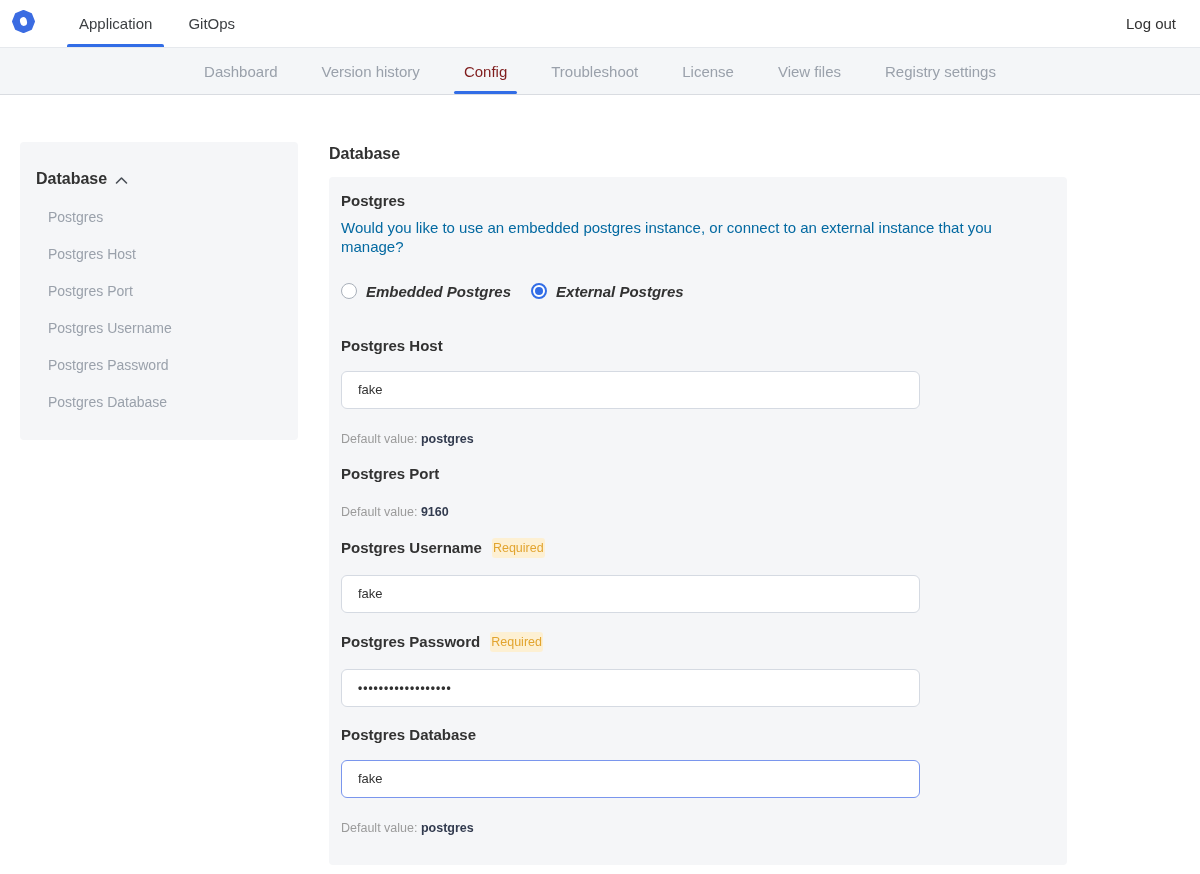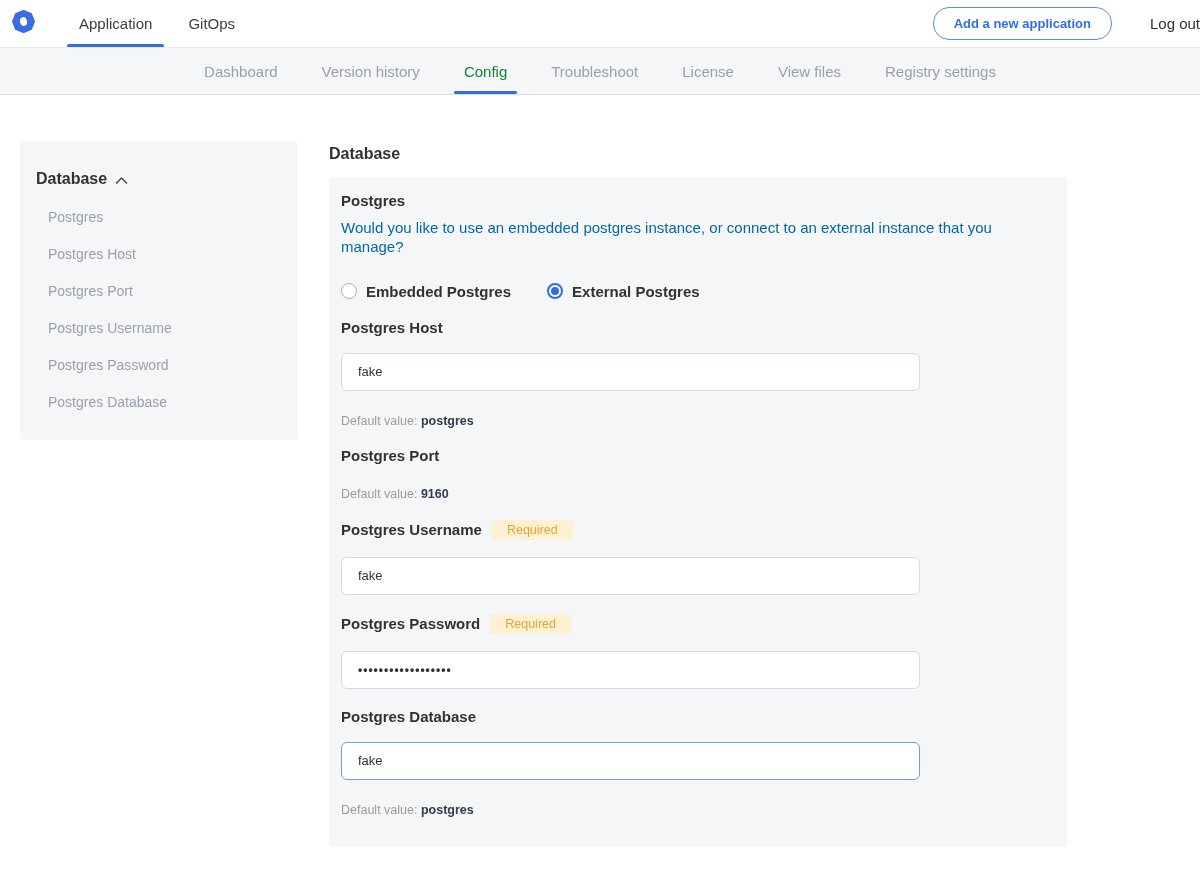--- a/index.html
+++ b/index.html
@@ -11,21 +11,21 @@
     overflow: hidden;
   }
 
   
   .topbar {
     height: 48px;
     display: flex;
     align-items: stretch;
     background: #ffffff;
     border-bottom: 1px solid #e6e9ed;
-    padding: 0 0 0 12px;
+    padding: 0 24px 0 12px;
   }
   .logo-wrap {
     display: flex; align-items: center;
     padding-right: 26px;
   }
   .top-tabs { display: flex; align-items: stretch; }
   .top-tab {
     display: flex; align-items: center;
     padding: 0 18px;
     font-size: 15px;
@@ -74,21 +74,21 @@
     gap: 40px;
   }
   .subnav-item {
     display: flex; align-items: center;
     font-size: 15px;
     color: #9aa1ab;
     cursor: pointer;
     position: relative;
     padding: 0 2px;
   }
-  .subnav-item.active { color: #15803d; }
+  .subnav-item.active { color: #7f1d1d; }
   .subnav-item.active::after {
     content: "";
     position: absolute;
     left: -8px; right: -8px; bottom: 0;
     height: 3px;
     background: #326de6;
     border-radius: 2px;
   }
 
   
@@ -142,22 +142,23 @@
     color: #323232;
   }
   .group-help {
     font-size: 15px;
     color: #0369a1;
     margin-top: 10px;
     line-height: 1.25;
   }
   .radio-row {
     display: flex;
-    gap: 36px;
-    margin: 26px 0 19px 0;
+    gap: 20px;
+    margin: 26px 0 37px 0;
+    font-style: italic;
   }
   .radio-option {
     display: flex; align-items: center; gap: 9px;
     cursor: pointer;
   }
   .radio-circle {
     width: 16px; height: 16px;
     border-radius: 50%;
     border: 1px solid #a9b0ba;
     background: #ffffff;
@@ -189,21 +190,21 @@
   .field-label {
     font-size: 15px;
     font-weight: bold;
     color: #323232;
   }
   .required-badge {
     font-size: 12.5px;
     color: #e2a42f;
     background: #fdf0d3;
     border-radius: 3px;
-    padding: 3px 15px;
+    padding: 3px 1px;
   }
   .text-input {
     display: block;
     width: 579px;
     height: 38px;
     border: 1px solid #d5dae2;
     border-radius: 6px;
     background: #ffffff;
     padding: 0 16px;
     font-size: 13px;
@@ -240,21 +241,20 @@
   </div>
   <nav class="top-tabs">
     <div class="top-tab active">
       <span>Application</span>
     </div>
     <div class="top-tab">
       <span>GitOps</span>
     </div>
   </nav>
   <div class="topbar-right">
-    <button class="pill-button">Add a new application</button>
     <span class="logout">Log out</span>
   </div>
 </header>
 
 <nav class="subnav">
   <div class="subnav-item">Dashboard</div>
   <div class="subnav-item">Version history</div>
   <div class="subnav-item active">Config</div>
   <div class="subnav-item">Troubleshoot</div>
   <div class="subnav-item">License</div>

